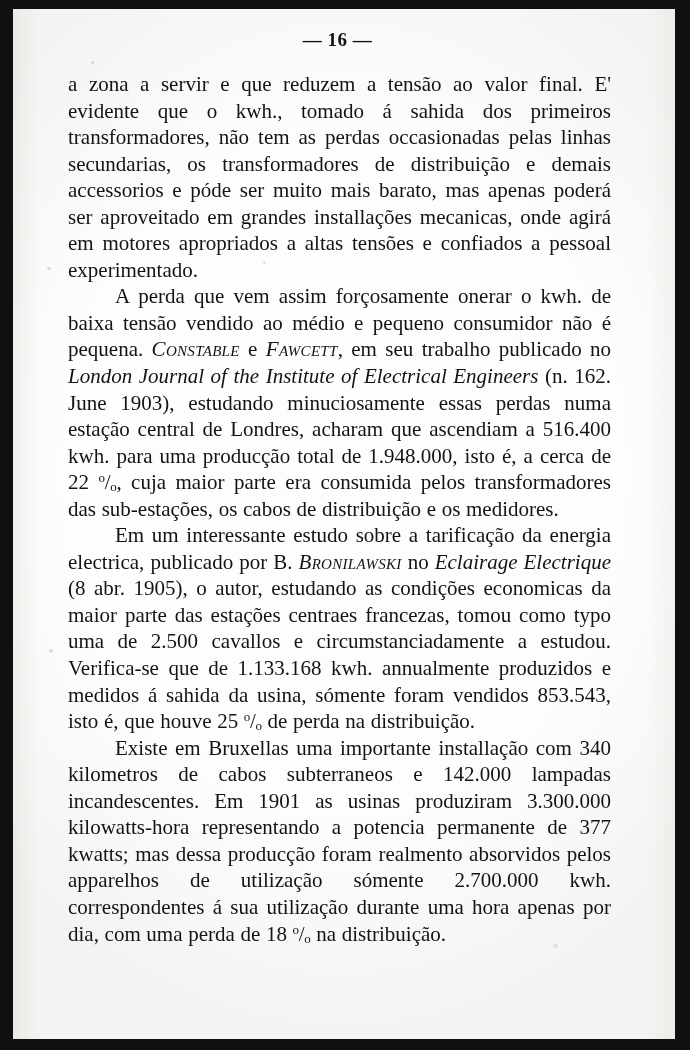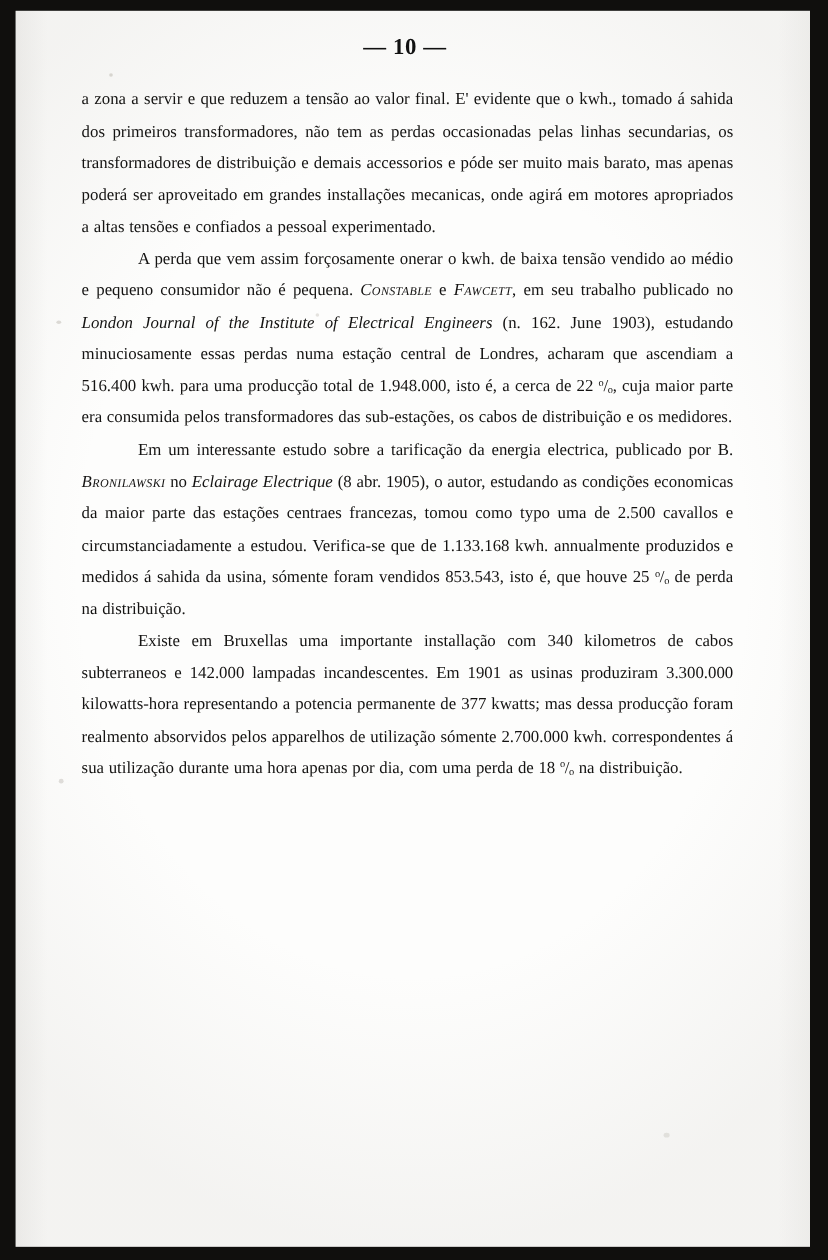--- a/index.html
+++ b/index.html
@@ -61,21 +61,21 @@
     position: absolute;
     top: 62px;
     left: 55px;
     width: 543px;
   }
 
   p.para {
     margin: 0;
     text-align: justify;
     text-align-last: left;
-    font-size: 14px;
+    font-size: 21px;
     line-height: 26.55px;
     color: #141312;
     text-indent: 0;
     word-spacing: 0.4px;
     hyphens: manual;
   }
   p.para.indented {
     text-indent: 47px;
   }
 
@@ -118,21 +118,21 @@
   <div class="page-sheet">
 
     <div class="paper-grain"></div>
 
     <div class="speck" style="left:78px;  top:52px;  width:3px; height:3px; opacity:.55;"></div>
     <div class="speck" style="left:34px;  top:258px; width:4px; height:3px; opacity:.5;"></div>
     <div class="speck" style="left:36px;  top:640px; width:4px; height:4px; opacity:.45;"></div>
     <div class="speck" style="left:540px; top:935px; width:5px; height:4px; opacity:.35;"></div>
     <div class="speck" style="left:250px; top:252px; width:3px; height:3px; opacity:.4;"></div>
 
-    <div class="page-number">— 10 —</div>
+    <div class="page-number">— 16 —</div>
 
     <div class="text-block">
 
       <p class="para">a zona a servir e que reduzem a tensão ao  valor final. E' evidente que o kwh., tomado á sahida dos primeiros transformadores, não tem as perdas occasionadas pelas linhas secundarias, os transformadores de distribuição e demais accessorios e póde ser muito mais barato, mas apenas poderá ser aproveitado em grandes installações mecanicas, onde agirá em motores apropriados a altas tensões e confiados a pessoal experimentado.</p>
 
       <p class="para indented">A perda que vem assim forçosamente onerar o kwh. de baixa tensão vendido ao médio e pequeno consumidor não é pequena. <span class="sc">Constable</span> e <span class="sc">Fawcett</span>, em seu trabalho publicado no <span class="it">London Journal of the Institute of Electrical Engineers</span> (n. 162. June 1903), estudando minuciosamente essas perdas numa estação central de Londres, acharam que ascendiam a 516.400 kwh. para uma producção total de 1.948.000, isto é, a cerca de 22&nbsp;<span class="pct"><sup>o</sup>/<sub>o</sub></span>, cuja maior parte era consumida pelos transformadores das sub-estações, os cabos de distribuição e os medidores.</p>
 
       <p class="para indented">Em um interessante estudo sobre a tarificação da energia electrica, publicado por B. <span class="sc">Bronilawski</span> no <span class="it">Eclairage Electrique</span> (8 abr. 1905), o autor, estudando as condições economicas da maior parte das estações centraes francezas, tomou como typo uma de 2.500 cavallos e circumstanciadamente a estudou. Verifica-se que de 1.133.168 kwh. annualmente produzidos e medidos á sahida da usina, sómente foram vendidos 853.543, isto é, que houve 25&nbsp;<span class="pct"><sup>o</sup>/<sub>o</sub></span> de perda na distribuição.</p>
 
       <p class="para indented">Existe em Bruxellas uma importante installação com 340 kilometros de cabos subterraneos e 142.000 lampadas incandescentes. Em 1901 as usinas produziram 3.300.000 kilowatts-hora representando a potencia permanente de 377 kwatts; mas dessa producção foram realmento absorvidos pelos apparelhos de utilização sómente 2.700.000 kwh. correspondentes á sua utilização durante uma hora apenas por dia, com uma perda de 18&nbsp;<span class="pct"><sup>o</sup>/<sub>o</sub></span> na distribuição.</p>

